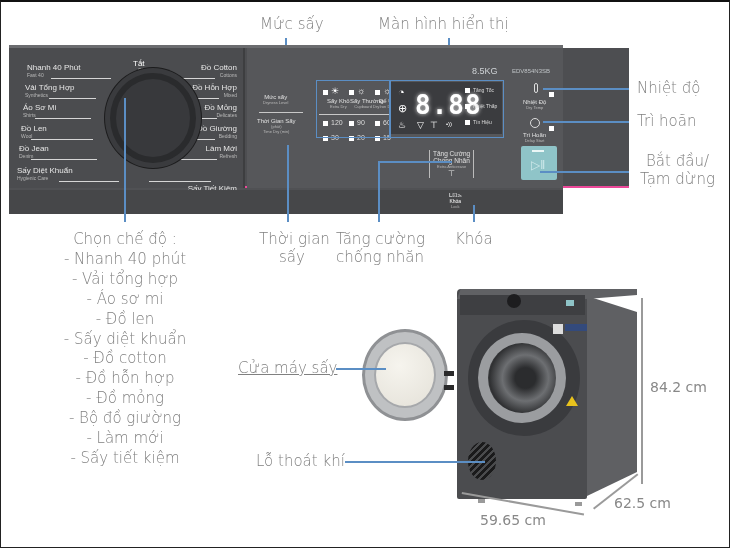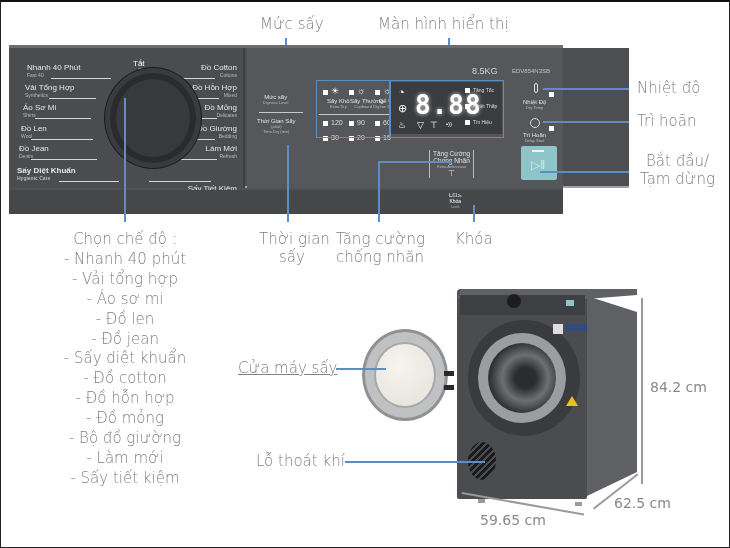--- a/index.html
+++ b/index.html
@@ -4,21 +4,21 @@
 <style>
   * { margin:0; padding:0; box-sizing:border-box; }
   html, body { width:730px; height:548px; background:#fff; overflow:hidden; }
   body { position:relative; font-family:"Liberation Sans", sans-serif; color:#7a7a7a; }
   .frame { position:absolute; left:0; top:0; width:730px; height:548px; border:1px solid #222; border-top:2px solid #111; }
   .abs { position:absolute; }
   .callout { font-family:"DejaVu Sans", sans-serif; font-size:15px; color:#808080; font-weight:300; white-space:nowrap; }
   .line { position:absolute; background:#5b8ec4; }
   
   .panel { position:absolute; left:9px; top:45px; width:554px; height:169px; background:#505154; border-top:3px solid #6b6c6f; }
-  .panel-upper { position:absolute; left:0; top:0; width:620px; height:140px; background:#4d4e51; border-bottom:2px solid #a3a3a3; }
+  .panel-upper { position:absolute; left:0; top:0; width:620px; height:140px; background:#4d4e51; border-bottom:2px solid #ec4899; }
   .panel-lower { position:absolute; left:0; top:142px; width:554px; height:24px; background:#464749; }
   .panel-left { position:absolute; left:0; top:0; width:236px; height:140px; border-right:2px solid #3d3e40; background:#4b4c4f; }
   .panel-right { position:absolute; left:238px; top:0; width:316px; height:140px; background:#56575a; }
   .prog { position:absolute; font-size:8px; color:#e6e6e6; white-space:nowrap; }
   .prog small { display:block; font-size:5px; color:#b9b9b9; }
   .prog.r { text-align:right; }
   .tick { position:absolute; height:1px; background:#d6d6d6; }
   .dial { position:absolute; left:96px; top:20px; width:96px; height:100px; border-radius:50%; background:#2a2b2d; border:5px solid #3a3b3e; box-shadow:0 0 0 1px #1c1c1d; }
   .dial-inner { position:absolute; left:6px; top:6px; right:6px; bottom:6px; border-radius:50%; background:#38393c; }
   .tat { position:absolute; left:124px; top:12px; font-size:8px; color:#fff; text-align:right; line-height:7px; }
@@ -71,21 +71,21 @@
       <div class="prog" style="left:18px;top:15px;"><span>Nhanh 40 Phút</span><small>Fast 40</small></div>
       <div class="tick" style="left:42px;top:30px;width:60px;"></div>
       <div class="prog" style="left:16px;top:35px;"><span>Vải Tổng Hợp</span><small>Synthetics</small></div>
       <div class="tick" style="left:40px;top:50px;width:47px;"></div>
       <div class="prog" style="left:14px;top:55px;"><span>Áo Sơ Mi</span><small>Shirts</small></div>
       <div class="tick" style="left:26px;top:70px;width:56px;"></div>
       <div class="prog" style="left:12px;top:76px;"><span>Đồ Len</span><small>Wool</small></div>
       <div class="tick" style="left:22px;top:91px;width:62px;"></div>
       <div class="prog" style="left:10px;top:96px;"><span>Đồ Jean</span><small>Denim</small></div>
       <div class="tick" style="left:22px;top:111px;width:66px;"></div>
-      <div class="prog" style="left:8px;top:118px;font-weight:bold;"><span>Sấy Diệt Khuẩn</span><small>Hygienic Care</small></div>
+      <div class="prog" style="left:8px;top:118px;"><span>Sấy Diệt Khuẩn</span><small>Hygienic Care</small></div>
       <div class="tick" style="left:50px;top:133px;width:60px;"></div>
 
       <div class="prog r" style="right:6px;top:15px;"><span>Đồ Cotton</span><small>Cottons</small></div>
       <div class="tick" style="left:160px;top:30px;width:46px;"></div>
       <div class="prog r" style="right:6px;top:35px;"><span>Đồ Hỗn Hợp</span><small>Mixed</small></div>
       <div class="tick" style="left:172px;top:50px;width:38px;"></div>
       <div class="prog r" style="right:6px;top:55px;"><span>Đồ Mỏng</span><small>Delicates</small></div>
       <div class="tick" style="left:176px;top:70px;width:32px;"></div>
       <div class="prog r" style="right:6px;top:76px;"><span>Bộ Đồ Giường</span><small>Bedding</small></div>
       <div class="tick" style="left:174px;top:91px;width:32px;"></div>
@@ -175,21 +175,20 @@
 <div class="abs callout" style="left:259px;top:230px;text-align:center;width:66px;"><span>Thời gian</span><br><span>sấy</span></div>
 <div class="abs callout" style="left:336px;top:230px;text-align:center;width:86px;"><span>Tăng cường</span><br><span>chống nhăn</span></div>
 <div class="abs callout" style="left:455px;top:230px;">Khóa</div>
 
 <div class="abs callout list" style="left:50px;top:230px;width:150px;">
   <div>Chọn chế độ :</div>
   <div>- Nhanh 40 phút</div>
   <div>- Vải tổng hợp</div>
   <div>- Áo sơ mi</div>
   <div>- Đồ len</div>
-  <div>- Đồ jean</div>
   <div>- Sấy diệt khuẩn</div>
   <div>- Đồ cotton</div>
   <div>- Đồ hỗn hợp</div>
   <div>- Đồ mỏng</div>
   <div>- Bộ đồ giường</div>
   <div>- Làm mới</div>
   <div>- Sấy tiết kiệm</div>
 </div>
 
 <div class="dryer-side"></div>

